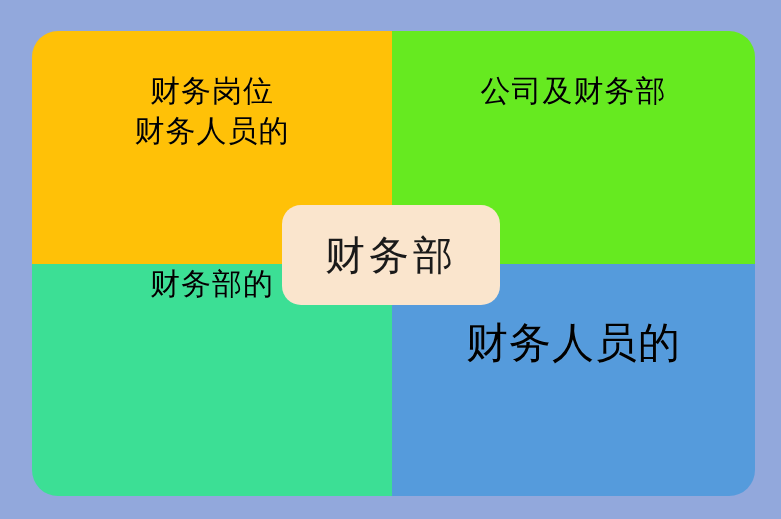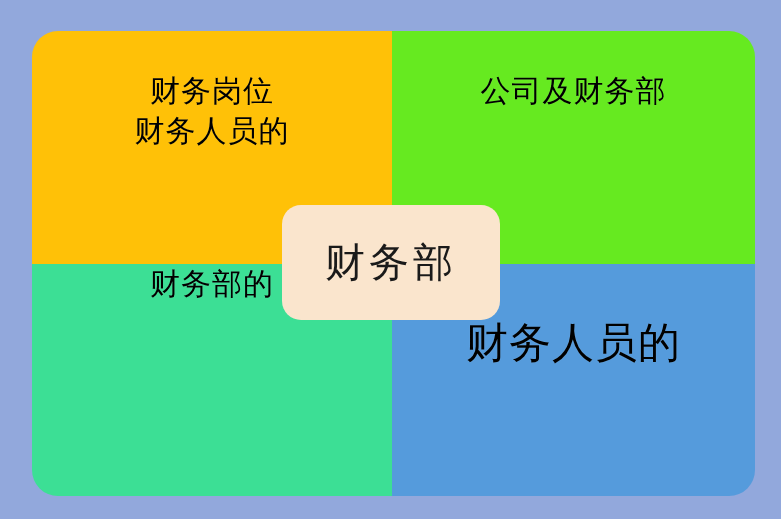--- a/index.html
+++ b/index.html
@@ -85,21 +85,21 @@
   #quad-rights .quad-text { font-size: 42px; line-height: 1.4; }
 
   .quad-line { display: block; }
 
   
   #center-box {
     position: absolute;
     left: 282px;
     top: 205px;
     width: 218px;
-    height: 115px;
+    height: 100px;
     background: #fae5cd;
     border-radius: 19px;
     display: flex;
     align-items: center;
     justify-content: center;
     z-index: 5;
   }
   #center-box .center-text {
     font-family: "Liberation Serif", "DejaVu Serif", serif;
     font-size: 40px;

